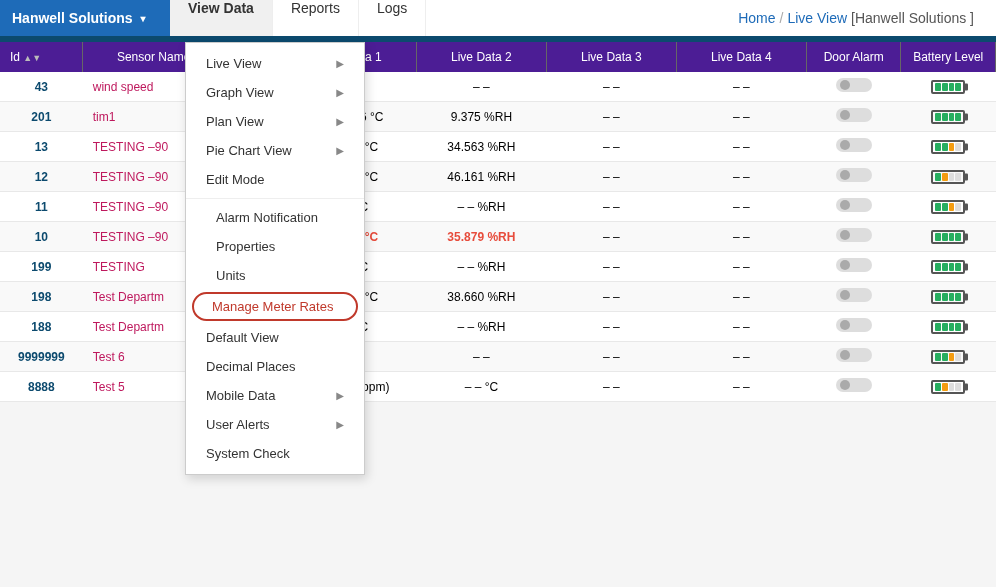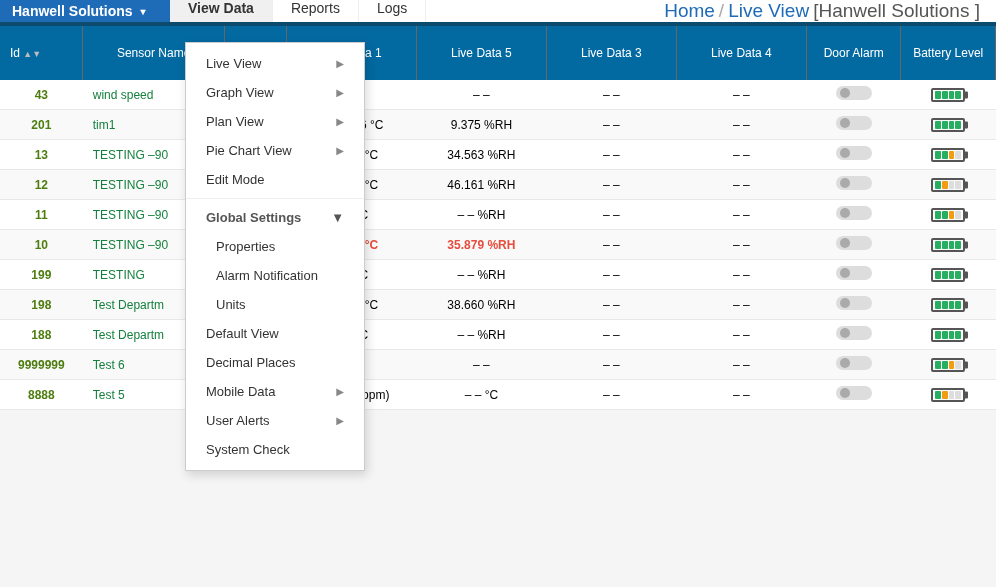--- a/index.html
+++ b/index.html
@@ -1,24 +1,24 @@
 <!DOCTYPE html>
 <html><head>
   <meta charset="utf-8">
   <style>
     * { margin: 0; padding: 0; box-sizing: border-box; }
     body { font-family: Arial, sans-serif; font-size: 13px; background: #f5f5f5; width: 996px; height: 587px; overflow: hidden; }
 
     
     .top-nav {
       background: #fff;
-      border-bottom: 4px solid #0c4a6e;
+      border-bottom: 6px solid #0c4a6e;
       display: flex;
       align-items: stretch;
-      height: 26px;
+      height: 42px;
       position: relative;
       z-index: 100;
     }
     .brand {
       background: #1e6bb8;
       color: #fff;
       display: flex;
       align-items: center;
       padding: 0 12px;
       font-weight: bold;
@@ -45,22 +45,22 @@
     .nav-link:hover, .nav-link.active {
       background: #f0f0f0;
     }
     .nav-link.active {
       font-weight: bold;
     }
     .nav-right {
       margin-left: auto;
       display: flex;
       align-items: center;
-      padding-right: 16px;
-      font-size: 19px;
+      padding-right: 22px;
+      font-size: 14px;
       color: #555;
     }
     .nav-right a { color: #1e6bb8; text-decoration: none; }
     .nav-right .sep { margin: 0 4px; color: #aaa; }
 
     
     .dropdown-overlay {
       position: absolute;
       top: 42px;
       left: 0;
@@ -114,41 +114,41 @@
       padding: 12px 0 8px 0;
     }
 
     
     .data-table {
       width: 100%;
       border-collapse: collapse;
       background: #fff;
     }
     .data-table th {
-      background: #0369a1;
+      background: #4c1d95;
       color: #fff;
-      padding: 20px 10px;
+      padding: 8px 10px;
       text-align: center;
       font-size: 12px;
       font-weight: normal;
       border-right: 1px solid #666;
     }
     .data-table th:first-child { text-align: left; }
     .data-table th .sort-arrow { font-size: 9px; color: #bbb; }
     .data-table td {
       padding: 5px 10px;
       border-bottom: 1px solid #e8e8e8;
       text-align: center;
       font-size: 12px;
       vertical-align: middle;
     }
-    .data-table td:first-child { text-align: center; font-weight: bold; color: #4d7c0f; }
+    .data-table td:first-child { text-align: center; font-weight: bold; color: #0c4a6e; }
     .data-table td:nth-child(2) { text-align: left; }
     .data-table tr:nth-child(even) { background: #f9f9f9; }
-    .sensor-link { color: #15803d; text-decoration: none; cursor: pointer; text-align: center; }
+    .sensor-link { color: #be185d; text-decoration: none; cursor: pointer; text-align: center; }
     .alarm-bell { color: #e74c3c; font-size: 16px; }
     .alarm-check { color: #27ae60; font-size: 16px; }
     .live-data-red { color: #e74c3c; font-weight: bold; }
     .battery {
       display: inline-flex;
       align-items: center;
       border: 2px solid #555;
       border-radius: 2px;
       padding: 1px 2px;
       height: 14px;
@@ -246,32 +246,31 @@
         <span class="arrow">▶</span>
     </div>
     <div class="dropdown-item">
       <span>Pie Chart View</span>
         <span class="arrow">▶</span>
     </div>
     <div class="dropdown-item">
       <span>Edit Mode</span>
     </div>
     <div class="dropdown-divider"></div>
-    <div class="dropdown-section-header">
-      <span>Global Settings</span>
-        <span class="arrow">▼</span>
+    <div class="dropdown-item" style="padding-left:30px;">
+      <span>Alarm Notification</span>
     </div>
     <div class="dropdown-item" style="padding-left:30px;">
       <span>Properties</span>
     </div>
     <div class="dropdown-item" style="padding-left:30px;">
-      <span>Alarm Notification</span>
-    </div>
-    <div class="dropdown-item" style="padding-left:30px;">
       <span>Units</span>
+    </div>
+    <div class="dropdown-item highlighted">
+      <span>Manage Meter Rates</span>
     </div>
     <div class="dropdown-item">
       <span>Default View</span>
     </div>
     <div class="dropdown-item">
       <span>Decimal Places</span>
     </div>
     <div class="dropdown-item">
       <span>Mobile Data</span>
         <span class="arrow">▶</span>
@@ -287,21 +286,21 @@
 </div>
 
 <div class="main-content">
   <table class="data-table">
     <thead>
       <tr>
         <th class="col-id">Id <span class="sort-arrow">▲▼</span></th>
         <th class="col-name">Sensor Name</th>
         <th class="col-alarm">Alarm</th>
         <th class="col-live">Live Data 1</th>
-        <th class="col-live">Live Data 5</th>
+        <th class="col-live">Live Data 2</th>
         <th class="col-live">Live Data 3</th>
         <th class="col-live">Live Data 4</th>
         <th class="col-door">Door Alarm</th>
         <th class="col-battery">Battery Level</th>
       </tr>
     </thead>
     <tbody id="table-body">
     <tr>
           <td>43</td>
           <td><a class="sensor-link">wind speed</a></td>

